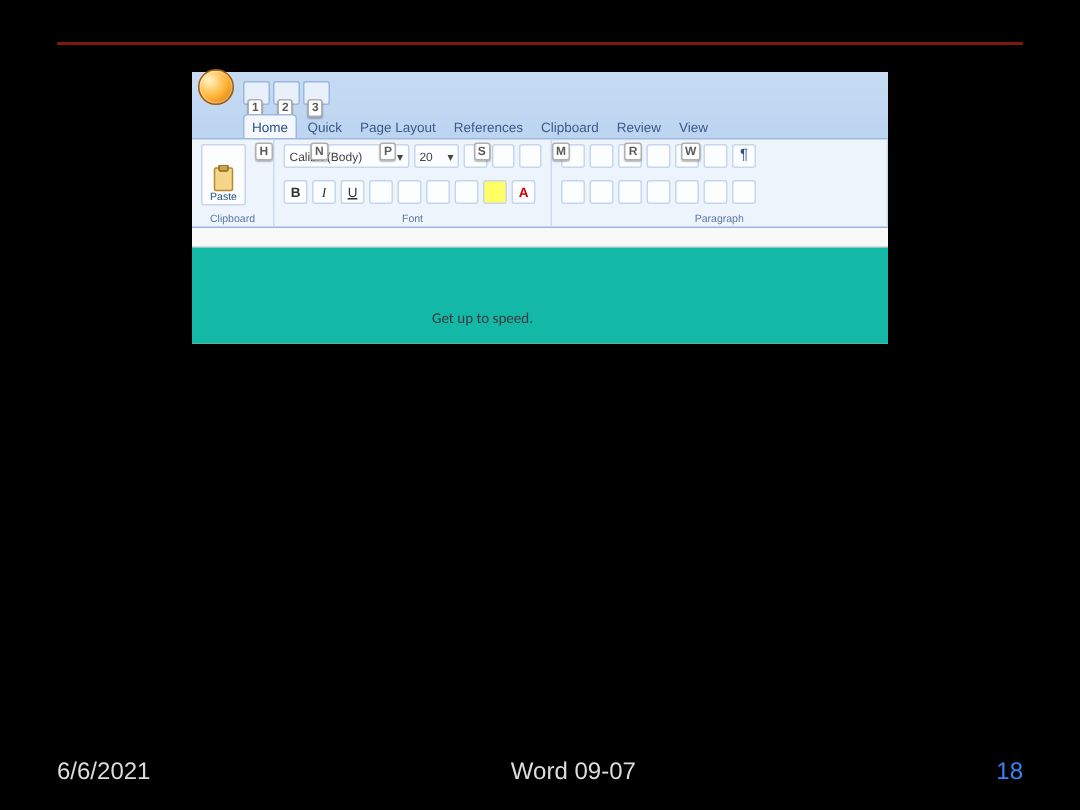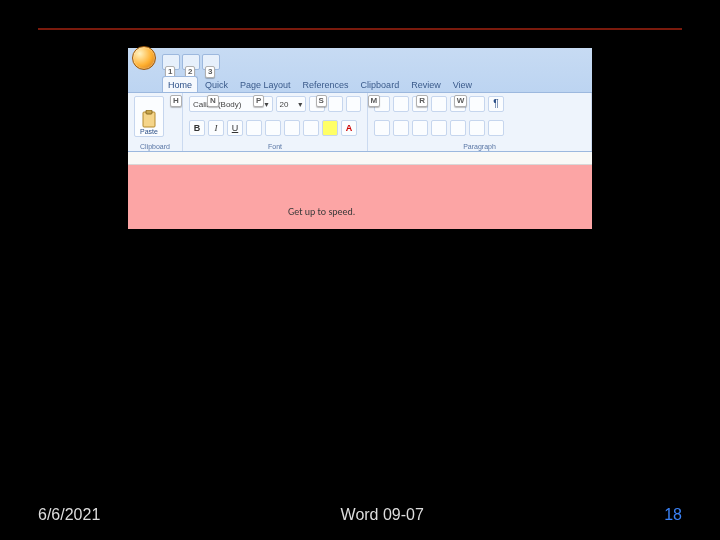--- a/index.html
+++ b/index.html
@@ -138,21 +138,21 @@
   .thin-btn { width: 14px; height: 14px; }
   .combo { height: 14px; padding: 0 3px; display:flex; align-items:center; justify-content:space-between; font-size:8px; color:#444; }
   .group-title { text-align: center; font-size: 7px; color: #5976a5; }
   .ruler {
     height: 12px;
     background: #f9f9f7;
     border-bottom: 1px solid #d8d8d8;
     position: relative;
   }
   .doc-area {
-    background: #fca5a5;
+    background: #14b8a6;
     height: 64px;
     position: relative;
   }
   .doc-text {
     position: absolute;
     left: 160px;
     top: 40px;
     font-size: 10px;
     color: #3a3a3a;
     font-family: Calibri, Arial, sans-serif;

